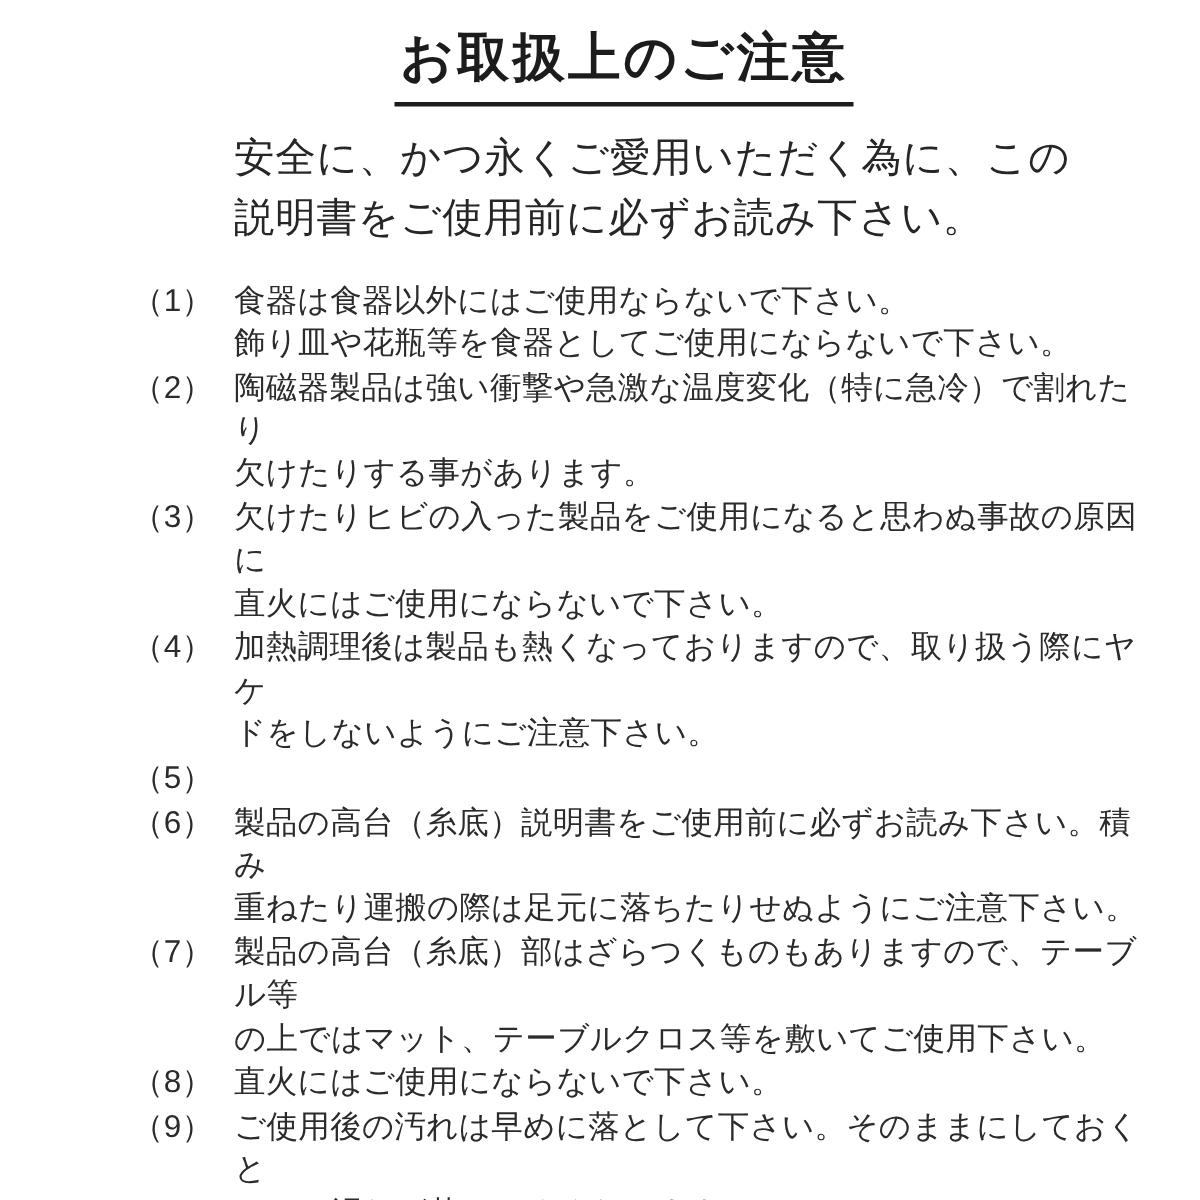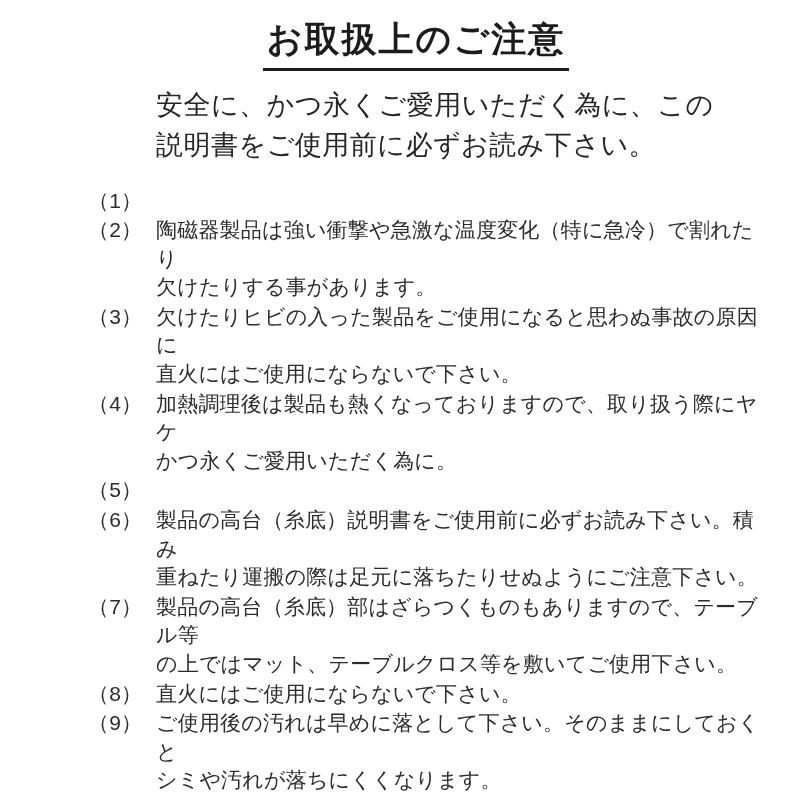--- a/index.html
+++ b/index.html
@@ -72,38 +72,40 @@
 
 <div class="page">
   <h1 class="title-row"><span class="title-text">お取扱上のご注意</span></h1>
 
   <p class="intro">安全に、かつ永くご愛用いただく為に、この
 説明書をご使用前に必ずお読み下さい。</p>
 
   <ol class="caution-list">
   <li class="caution-item">
     <span class="item-number">（1）</span>
+    <span class="item-text">食器は食器以外にはご使用ならないで下さい。
+飾り皿や花瓶等を食器としてご使用にならないで下さい。</span>
   </li>
 
   <li class="caution-item">
     <span class="item-number">（2）</span>
     <span class="item-text">陶磁器製品は強い衝撃や急激な温度変化（特に急冷）で割れたり
 欠けたりする事があります。</span>
   </li>
 
   <li class="caution-item">
     <span class="item-number">（3）</span>
     <span class="item-text">欠けたりヒビの入った製品をご使用になると思わぬ事故の原因に
 直火にはご使用にならないで下さい。</span>
   </li>
 
   <li class="caution-item">
     <span class="item-number">（4）</span>
     <span class="item-text">加熱調理後は製品も熱くなっておりますので、取り扱う際にヤケ
-かつ永くご愛用いただく為に。</span>
+ドをしないようにご注意下さい。</span>
   </li>
 
   <li class="caution-item">
     <span class="item-number">（5）</span>
   </li>
 
   <li class="caution-item">
     <span class="item-number">（6）</span>
     <span class="item-text">製品の高台（糸底）説明書をご使用前に必ずお読み下さい。積み
 重ねたり運搬の際は足元に落ちたりせぬようにご注意下さい。</span>

